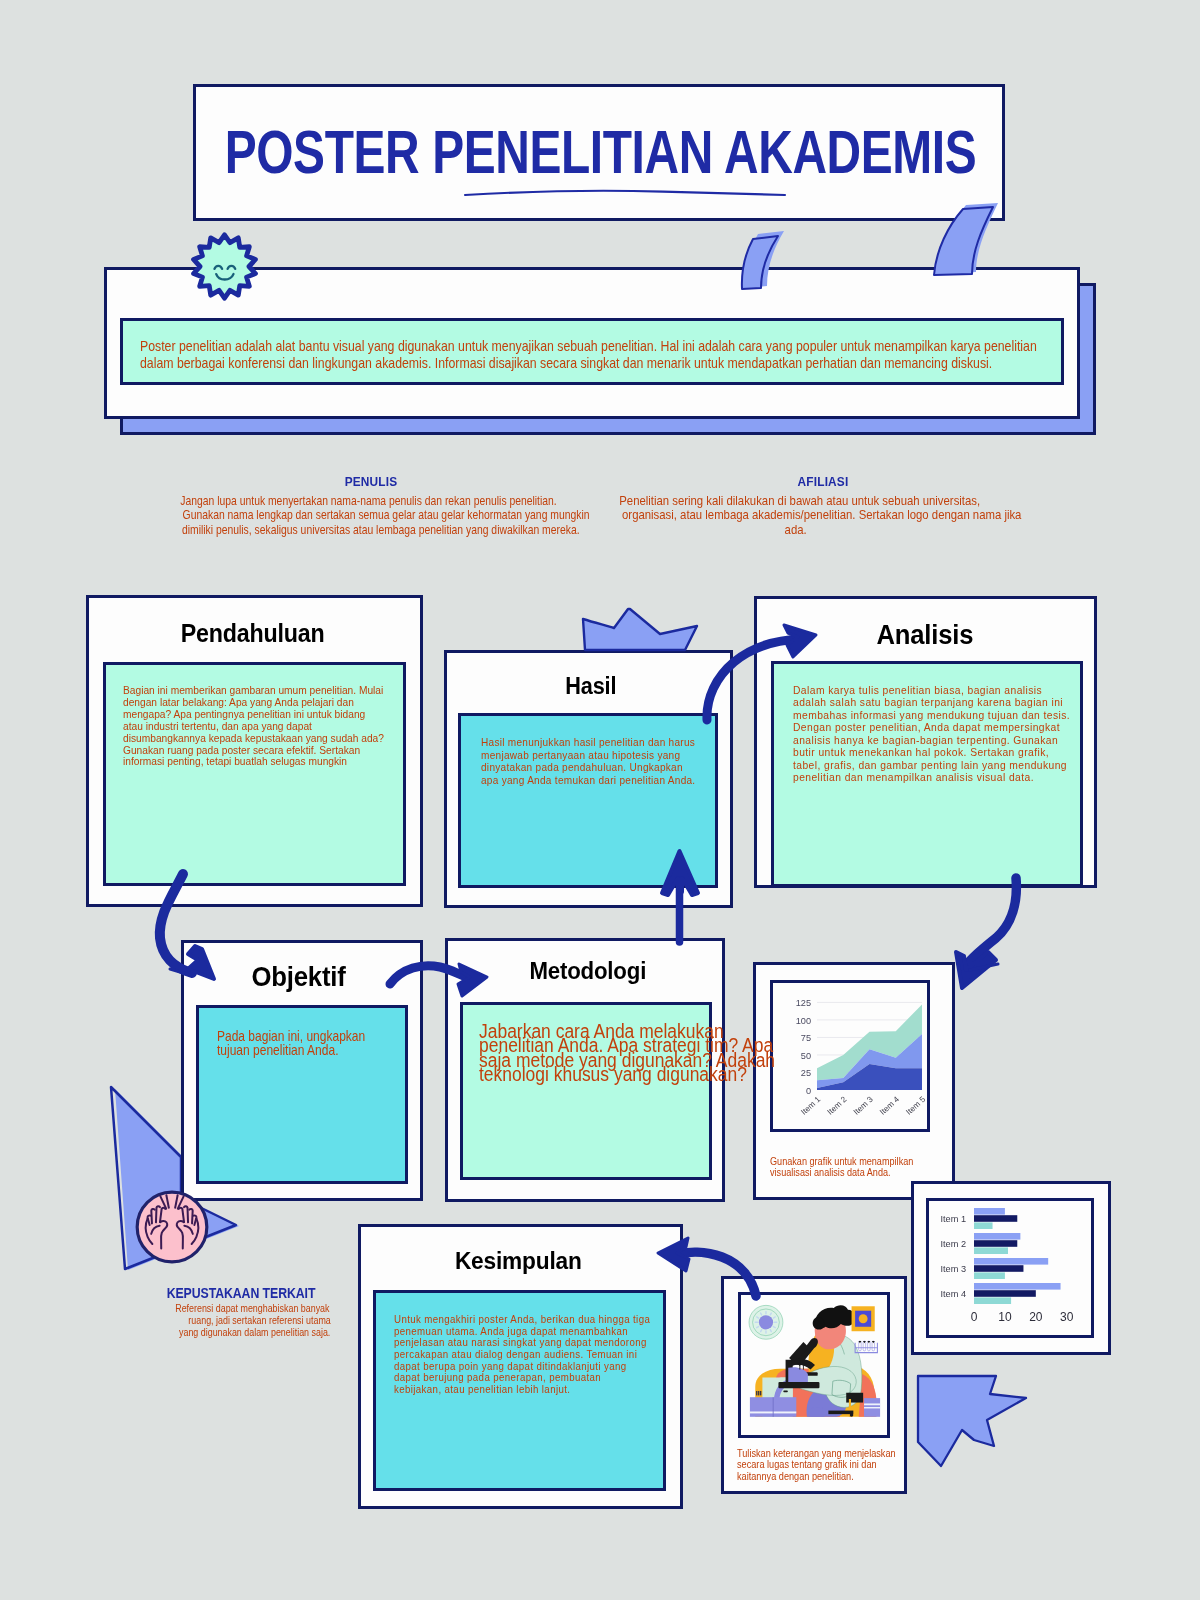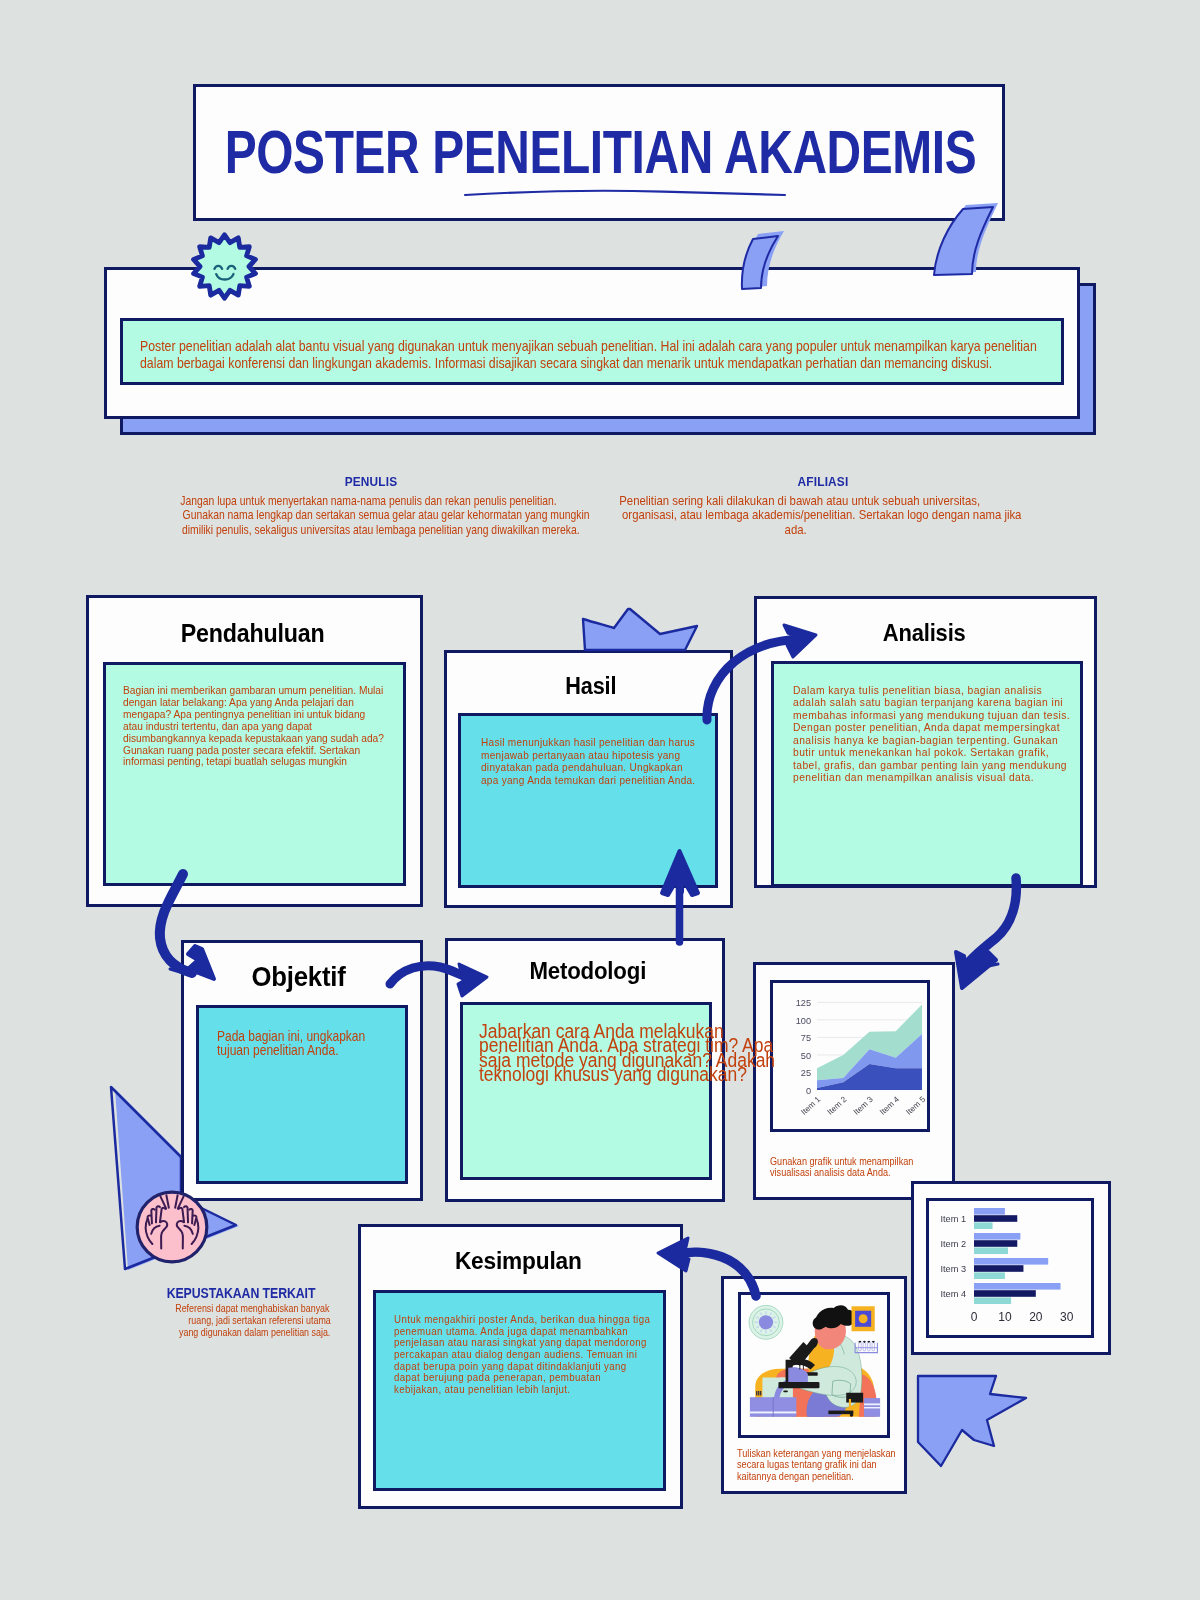--- a/index.html
+++ b/index.html
@@ -91,21 +91,21 @@
       <div class="tl">menjawab pertanyaan atau hipotesis yang</div>
       <div class="tl">dinyatakan pada pendahuluan. Ungkapkan</div>
       <div class="tl">apa yang Anda temukan dari penelitian Anda.</div>
     </div>
 
   <svg class="abs" style="z-index:6;left:580px;top:609px;width:120px;height:44px;" viewBox="0 0 120 44">
     <path d="M3 10 C16 14 28 17 34 19 L48 0 L50 0 L80 25 L117 17 L105 41 L5 41 Z" fill="#8aa0f4" stroke="#1b2a9e" stroke-width="2.4" stroke-linejoin="round"></path>
   </svg>
 
   <div class="frame" style="left:754px;top:596px;width:343px;height:292px;"></div>
-  <div class="cardTitle" style="z-index:3;left:753px;top:619px;width:343px;font-size:24px;"><span>Analisis</span></div>
+  <div class="cardTitle" style="z-index:3;left:753px;top:619px;width:343px;font-size:28px;"><span>Analisis</span></div>
   <div class="inner mint" style="left:771px;top:661px;width:312px;height:226px;"></div>
   <div class="abs body-text" style="z-index:3;left:793px;top:684px;width:330px;font-size:11.8px;line-height:12.45px;letter-spacing:0.49px;">
       <div class="tl">Dalam karya tulis penelitian biasa, bagian analisis</div>
       <div class="tl">adalah salah satu bagian terpanjang karena bagian ini</div>
       <div class="tl">membahas informasi yang mendukung tujuan dan tesis.</div>
       <div class="tl">Dengan poster penelitian, Anda dapat mempersingkat</div>
       <div class="tl">analisis hanya ke bagian-bagian terpenting. Gunakan</div>
       <div class="tl">butir untuk menekankan hal pokok. Sertakan grafik,</div>
       <div class="tl">tabel, grafis, dan gambar penting lain yang mendukung</div>
       <div class="tl">penelitian dan menampilkan analisis visual data.</div>

